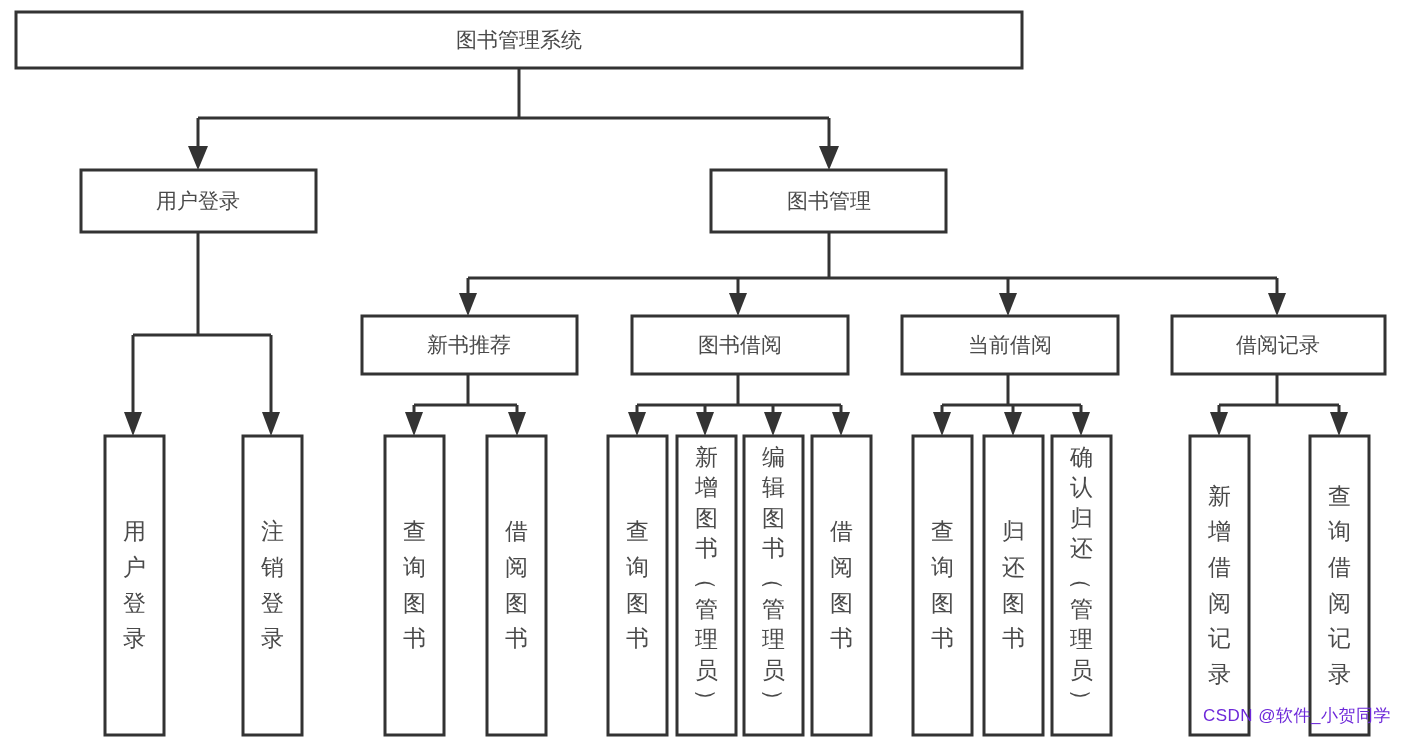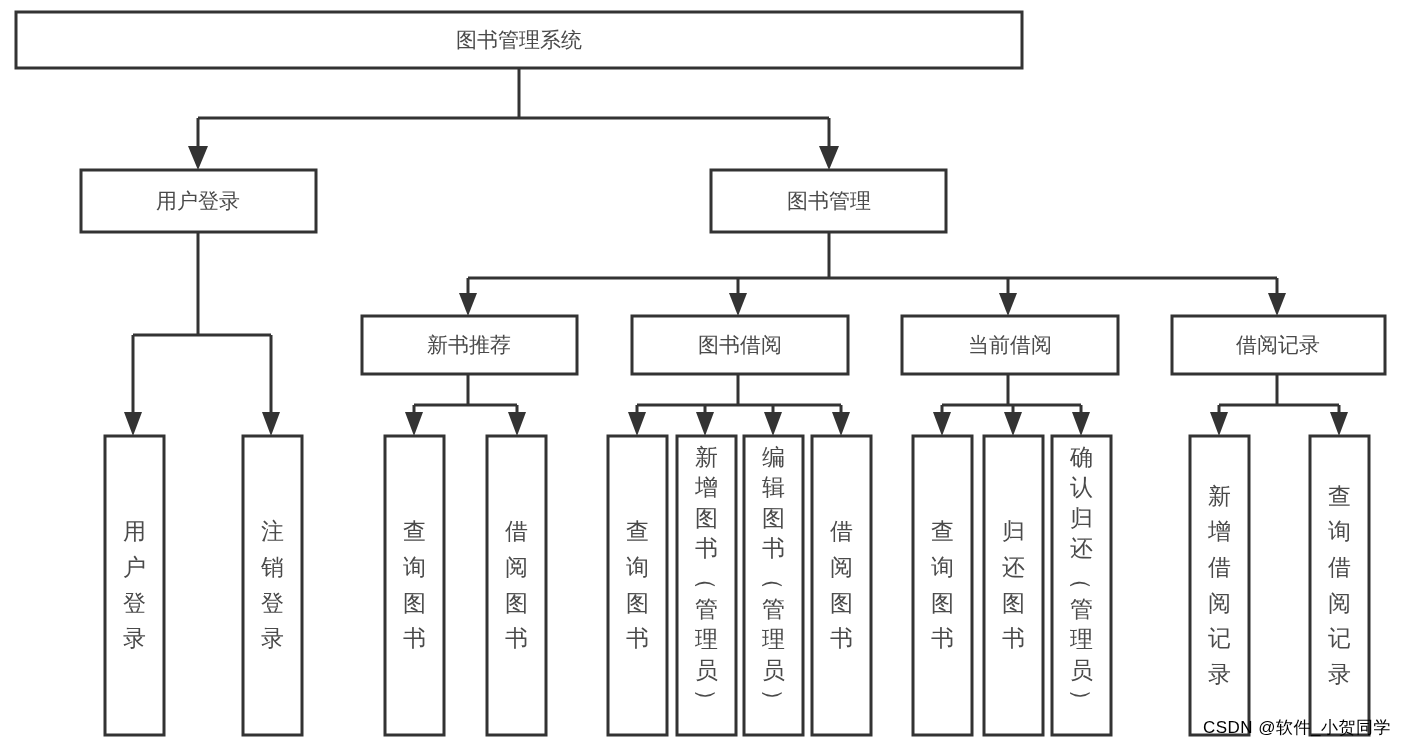--- a/index.html
+++ b/index.html
@@ -41,24 +41,24 @@
     stroke-width: 3;
     fill: none;
   }
   .arrow-head {
     fill: #333333;
     stroke: none;
   }
   .watermark {
     position: absolute;
     right: 14px;
-    bottom: 8px;
+    bottom: 20px;
     font-family: "Liberation Sans", "DejaVu Sans", sans-serif;
     font-size: 17px;
-    color: #000000;
+    color: #6d28d9;
     white-space: nowrap;
     letter-spacing: 0.5px;
   }
 </style>
 </head>
 <body>
 
 <div id="stage">
 
   <svg id="diagram-svg" viewBox="0 0 1405 747">

